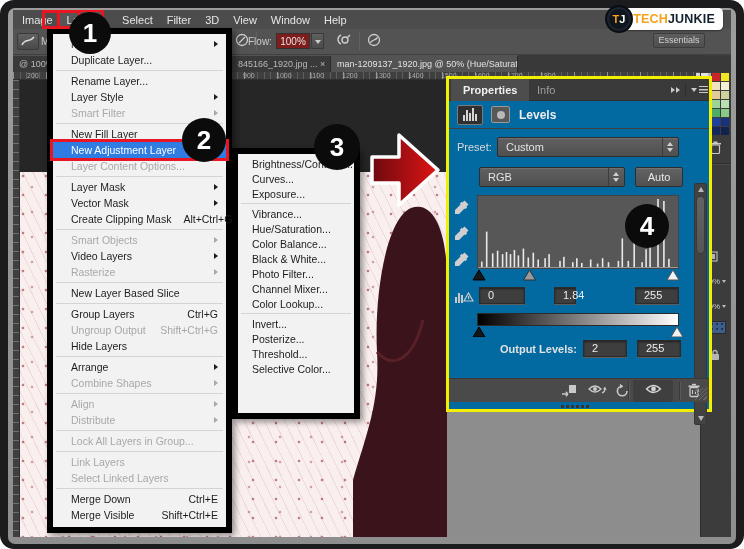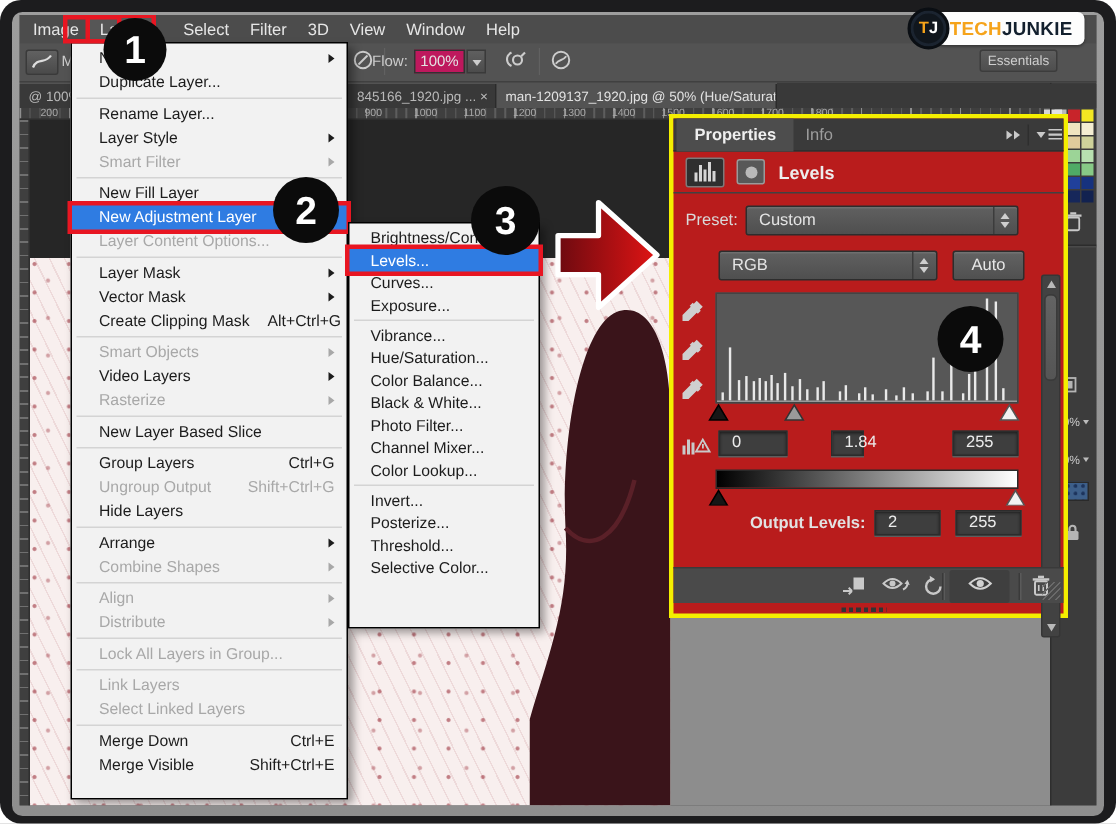--- a/index.html
+++ b/index.html
@@ -13,21 +13,21 @@
   .mb-item { color:#e6e6e6; font-size:11px; padding:2px 7px; position:relative; white-space:nowrap; }
   .mb-item.boxed { box-shadow:0 0 0 3px #e81622; background:#565656; }
   .mb-sel { margin-left:14px; }
 
   
   .optbar { position:absolute; left:0; top:19px; width:100%; height:26px; background:#535353; border-bottom:1px solid #404040; }
   .tool-preset { position:absolute; left:4px; top:4px; width:22px; height:17px; background:linear-gradient(#616161,#4a4a4a); border:1px solid #3a3a3a; border-radius:2px; }
   .tool-preset svg { display:block; margin:2px auto; }
   .mode-frag { position:absolute; left:28px; top:7px; font-size:10px; color:#ccc; }
   .flow-label { position:absolute; left:235px; top:7px; font-size:10px; color:#ccc; }
-  .flow-box { position:absolute; left:263px; top:4px; width:34px; height:16px; background:#be185d; border:1px solid #323232; color:#e3e3e3; font-size:10px; text-align:center; line-height:15px; }
+  .flow-box { position:absolute; left:263px; top:4px; width:34px; height:16px; background:#7f1d1d; border:1px solid #323232; color:#e3e3e3; font-size:10px; text-align:center; line-height:15px; }
   .flow-drop { position:absolute; left:298px; top:4px; width:13px; height:16px; background:linear-gradient(#5f5f5f,#4c4c4c); border:1px solid #3a3a3a; }
   .flow-drop:after { content:""; position:absolute; left:3px; top:6px; border-left:3px solid transparent; border-right:3px solid transparent; border-top:4px solid #ccc; }
   .ob-icon { position:absolute; top:4px; }
   .ob-div { position:absolute; top:3px; width:1px; height:18px; background:#454545; border-right:1px solid #616161; }
   .ws-btn { position:absolute; left:640px; top:4px; width:52px; height:15px; background:linear-gradient(#5e5e5e,#4e4e4e); border:1px solid #3c3c3c; border-radius:2px; color:#cfcfcf; font-size:9px; text-align:center; line-height:13px; }
 
   
   .tabbar { position:absolute; left:0; top:46px; width:100%; height:16px; background:#393939; }
   .doc-tab { position:absolute; top:0; height:16px; font-size:9px; color:#b9b9b9; line-height:16px; padding:0 6px; border-right:1px solid #2b2b2b; white-space:nowrap; overflow:hidden; }
   .doc-tab.active { background:#535353; color:#e2e2e2; }
@@ -63,41 +63,41 @@
   .swatch-strip i { width:7px; height:7px; display:block; }
   .dock-col { position:absolute; left:687px; top:45px; width:31px; height:482px; background:#3c3c3c; border-left:1px solid #2e2e2e; }
   .dock-grid { position:absolute; left:2px; top:18px; width:27px; display:flex; flex-wrap:wrap; gap:1px; }
   .dock-grid i { width:8px; height:8px; display:block; }
   .dock-sep { position:absolute; left:0; width:100%; height:1px; background:#2c2c2c; box-shadow:0 1px 0 #4a4a4a; }
   .frag { position:absolute; font-size:8px; color:#c9c9c9; }
   .frag-drop:after { content:""; display:inline-block; margin-left:2px; border-left:2.5px solid transparent; border-right:2.5px solid transparent; border-top:3px solid #bbb; vertical-align:middle; }
   .blue-cell { position:absolute; left:3px; width:22px; height:13px; background:#3d5f8a; background-image:radial-gradient(circle at 2px 2px, rgba(20,40,80,.8) 0 1px, transparent 1.5px); background-size:5px 5px; border:1px solid #2a2a2a; }
 
   
-  .menu { position:absolute; background:#f2f2f2; border:1px solid #000000; box-shadow:3px 3px 6px rgba(0,0,0,.4); z-index:25; }
+  .menu { position:absolute; background:#f2f2f2; border:6px solid #000000; box-shadow:3px 3px 6px rgba(0,0,0,.4); z-index:25; }
   #layer-menu { left:34px; top:18px; width:185px; height:505px; padding-top:2px; }
   #adj-menu { left:219px; top:138px; width:128px; height:271px; padding-top:2px; }
   .menu-item { position:relative; display:flex; align-items:center; height:16px; padding:0 8px 0 18px; font-size:10.5px; color:#1c1c1c; white-space:nowrap; }
   #adj-menu .menu-item { height:15px; padding-left:14px; }
   .menu-item .mi-label { flex:1 1 auto; }
   .menu-item .mi-short { color:#1c1c1c; margin-left:12px; }
   .menu-item.disabled, .menu-item.disabled .mi-short { color:#a8a8a8; }
   .menu-item .mi-arrow { width:0; height:0; border-left:4px solid currentColor; border-top:3.5px solid transparent; border-bottom:3.5px solid transparent; margin-left:8px; }
   .menu-item.hl { background:#2f7ce2; color:#fff; }
   .menu-item.redbox { box-shadow:0 0 0 3px #e81622; z-index:3; }
   .menu-sep { height:5px; position:relative; }
   .menu-sep:after { content:""; position:absolute; left:3px; right:3px; top:2px; height:1px; background:#d4d4d4; }
 
   
   .redbox-layer { position:absolute; left:29px; top:0px; width:39px; height:19px; border:3px solid #e81622; z-index:26; }
   .callout { position:absolute; background:#0b0b0b; color:#fff; border-radius:50%; display:flex; align-items:center; justify-content:center; font-weight:bold; font-size:26px; z-index:50; }
   .arrow-wrap { position:absolute; left:357px; top:118px; z-index:12; }
 
   
-  .props { position:absolute; left:433px; top:66px; width:266px; height:336px; border:3px solid #f4ef00; background:#b91c1c; z-index:20; }
+  .props { position:absolute; left:433px; top:66px; width:266px; height:336px; border:3px solid #f4ef00; background:#0369a1; z-index:20; }
   .pp-header { position:absolute; left:0; top:0; width:100%; height:22px; background:#3a3a3a; border-bottom:1px solid #2f2f2f; }
   .pp-tab { position:absolute; top:0; height:22px; line-height:22px; font-size:11px; padding:0 12px; }
   .pp-tab.active { background:#4d4d4d; color:#f0f0f0; font-weight:bold; left:2px; }
   .pp-tab.inactive { color:#9d9d9d; left:76px; }
   .pp-collapse { position:absolute; left:222px; top:8px; display:flex; }
   .pp-collapse i { width:0; height:0; border-left:4px solid #c9c9c9; border-top:3.5px solid transparent; border-bottom:3.5px solid transparent; margin-right:1px; }
   .pp-menu-ic { position:absolute; left:242px; top:7px; display:flex; align-items:center; }
   .pp-menu-ic .tri { width:0; height:0; border-top:4px solid #c9c9c9; border-left:3px solid transparent; border-right:3px solid transparent; margin-right:2px; }
   .pp-menu-ic .hamb { width:9px; height:7px; border-top:1.5px solid #c9c9c9; border-bottom:1.5px solid #c9c9c9; background:linear-gradient(#c9c9c9,#c9c9c9) center/9px 1.5px no-repeat; }
   .pp-hdiv { position:absolute; left:68px; top:4px; width:1px; height:14px; background:#2e2e2e; }
@@ -404,23 +404,20 @@
           <span class="mi-short">Ctrl+E</span>
         </div>
         <div class="menu-item">
           <span class="mi-label">Merge Visible</span>
           <span class="mi-short">Shift+Ctrl+E</span>
         </div>
       </div>
     <div class="menu" id="adj-menu">
         <div class="menu-item">
           <span class="mi-label">Brightness/Contrast...</span>
-        </div>
-        <div class="menu-item hl redbox">
-          <span class="mi-label">Levels...</span>
         </div>
         <div class="menu-item">
           <span class="mi-label">Curves...</span>
         </div>
         <div class="menu-item">
           <span class="mi-label">Exposure...</span>
         </div>
         <div class="menu-sep"></div>
         <div class="menu-item">
           <span class="mi-label">Vibrance...</span>

